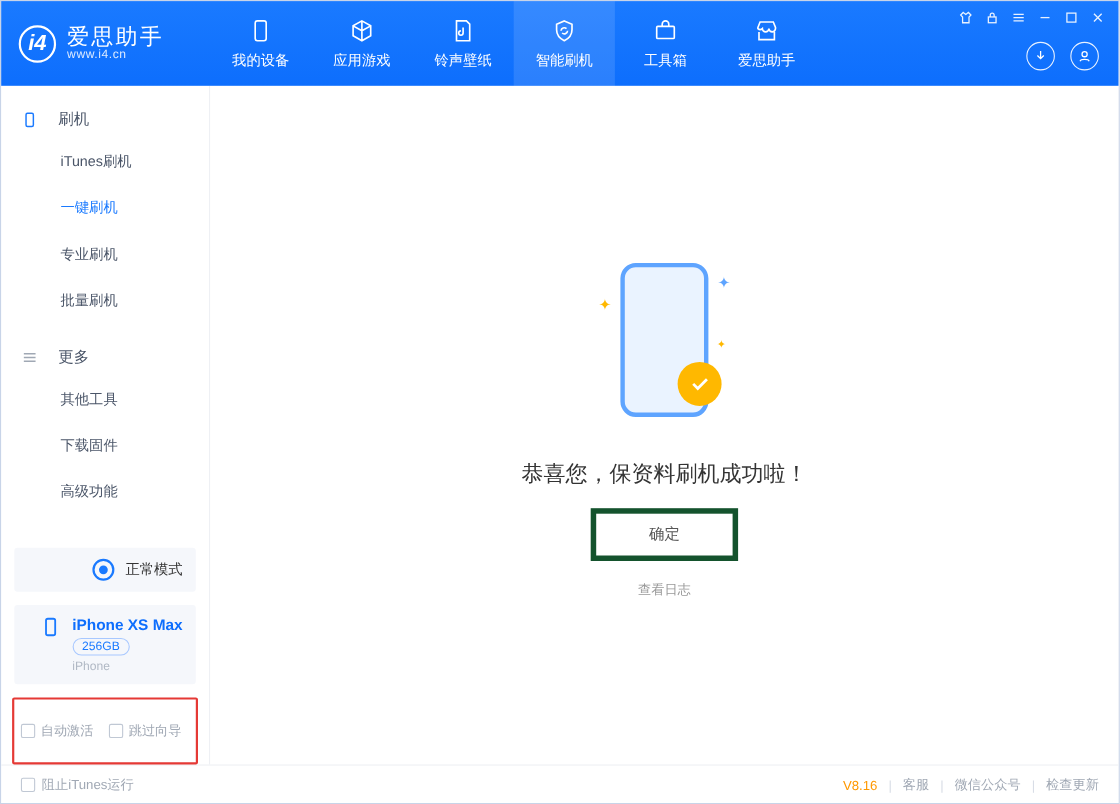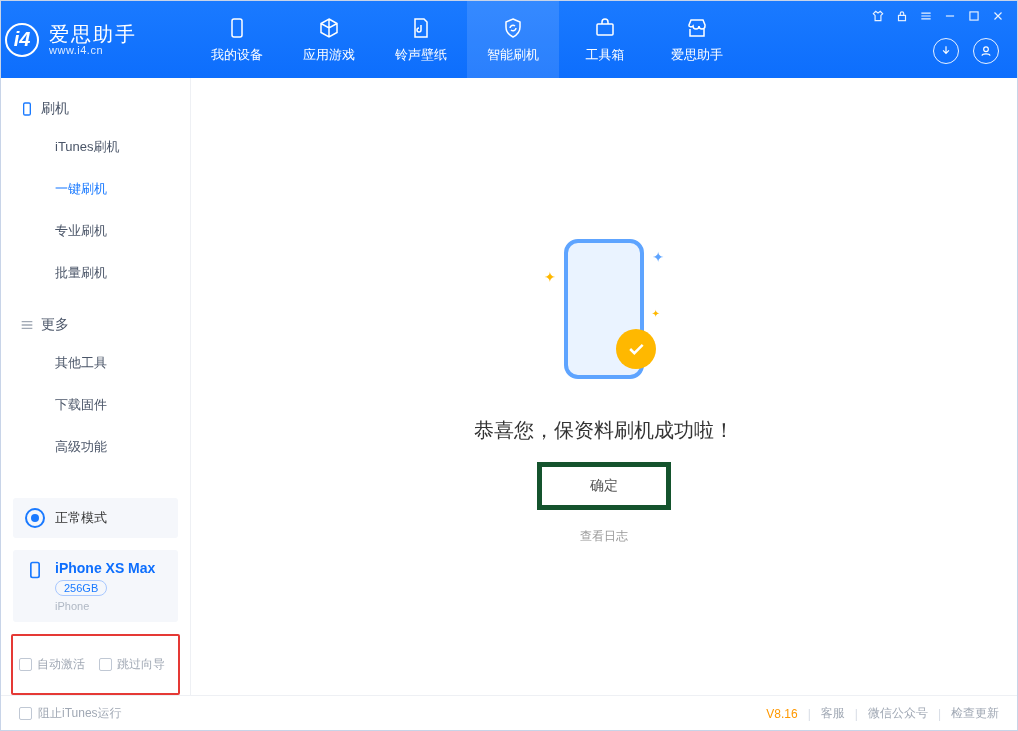--- a/index.html
+++ b/index.html
@@ -1,42 +1,42 @@
 <!DOCTYPE html>
 <html><head>
 <meta charset="utf-8">
 <style>
 * { margin: 0; padding: 0; box-sizing: border-box; font-family: "Microsoft YaHei", Arial, sans-serif; }
 body { background: #fff; width: 1018px; height: 731px; overflow: hidden; border: 1px solid #c8d4e8; }
 
 .header { height: 77px; background: linear-gradient(to bottom, #1a7aff, #0d6efd); display: flex; align-items: center; color: #fff; position: relative; }
-.logo-area { display: flex; align-items: center; padding: 0 4px; width: 190px; }
+.logo-area { display: flex; align-items: center; padding: 0 16px; width: 190px; }
 .logo-circle { width: 34px; height: 34px; border: 2.5px solid #fff; border-radius: 50%; display: flex; align-items: center; justify-content: center; font-weight: bold; font-style: italic; font-size: 20px; margin-right: 10px; }
 .logo-text { display: flex; flex-direction: column; }
 .logo-title { font-size: 20px; font-weight: 500; letter-spacing: 2px; line-height: 1; }
 .logo-sub { font-size: 11px; opacity: 0.85; letter-spacing: 0.5px; }
 
 .nav-tabs { display: flex; height: 100%; }
 .nav-tab { width: 92px; display: flex; flex-direction: column; align-items: center; justify-content: center; cursor: pointer; font-size: 13px; gap: 6px; }
 .nav-tab.active { background: rgba(255,255,255,0.12); }
 .nav-tab .nav-icon { width: 24px; height: 24px; }
 
 .header-right { position: absolute; right: 12px; top: 8px; display: flex; gap: 10px; align-items: center; }
 .header-right .wc { width: 14px; height: 14px; cursor: pointer; opacity: 0.9; }
 .header-right-bottom { position: absolute; right: 18px; bottom: 14px; display: flex; gap: 14px; }
 .circ-btn { width: 26px; height: 26px; border: 1.8px solid rgba(255,255,255,0.9); border-radius: 50%; display: flex; align-items: center; justify-content: center; cursor: pointer; }
 
 .body-area { display: flex; height: 617px; }
 .sidebar { width: 190px; border-right: 1px solid #eef0f4; display: flex; flex-direction: column; }
 .side-section { padding-top: 14px; }
-.side-header { display: flex; align-items: center; gap: 6px; padding: 8px 18px; color: #4a5568; font-size: 14px; }
+.side-header { display: flex; align-items: center; gap: 18px; padding: 8px 18px; color: #4a5568; font-size: 14px; }
 .side-item { padding: 12px 18px 12px 54px; font-size: 13px; color: #4a5568; cursor: pointer; }
 .side-item.active { color: #1a7aff; }
 
-.device-box { margin: 6px 12px; background: #f5f7fb; border-radius: 3px; padding: 10px 12px; display: flex; align-items: center; gap: 10px; }
+.device-box { margin: 6px 12px; background: #f5f7fb; border-radius: 3px; padding: 10px 12px; display: flex; align-items: center; gap: 10px; justify-content: flex-end; }
 .mode-icon { width: 20px; height: 20px; border: 2px solid #1a7aff; border-radius: 50%; position: relative; }
 .mode-icon::after { content: ""; width: 8px; height: 8px; background: #1a7aff; border-radius: 50%; position: absolute; top: 4px; left: 4px; }
 .device-info { font-size: 13px; color: #333; }
 .device-name { font-weight: bold; color: #0d6efd; font-size: 14px; }
 .storage-pill { display: inline-block; border: 1px solid #a8c8ff; color: #1a7aff; font-size: 11px; padding: 1px 8px; border-radius: 10px; margin-top: 4px; }
 .device-sub { color: #b0b8c4; font-size: 11px; margin-top: 4px; }
 
 .checkbox-row { border: 2px solid #e53935; border-radius: 2px; margin: 6px 10px 0 10px; padding: 20px 6px; display: flex; gap: 14px; }
 .chk { display: flex; align-items: center; gap: 5px; font-size: 12px; color: #a0a8b4; }
 .chk-box { width: 13px; height: 13px; border: 1px solid #c0c8d4; border-radius: 2px; }

